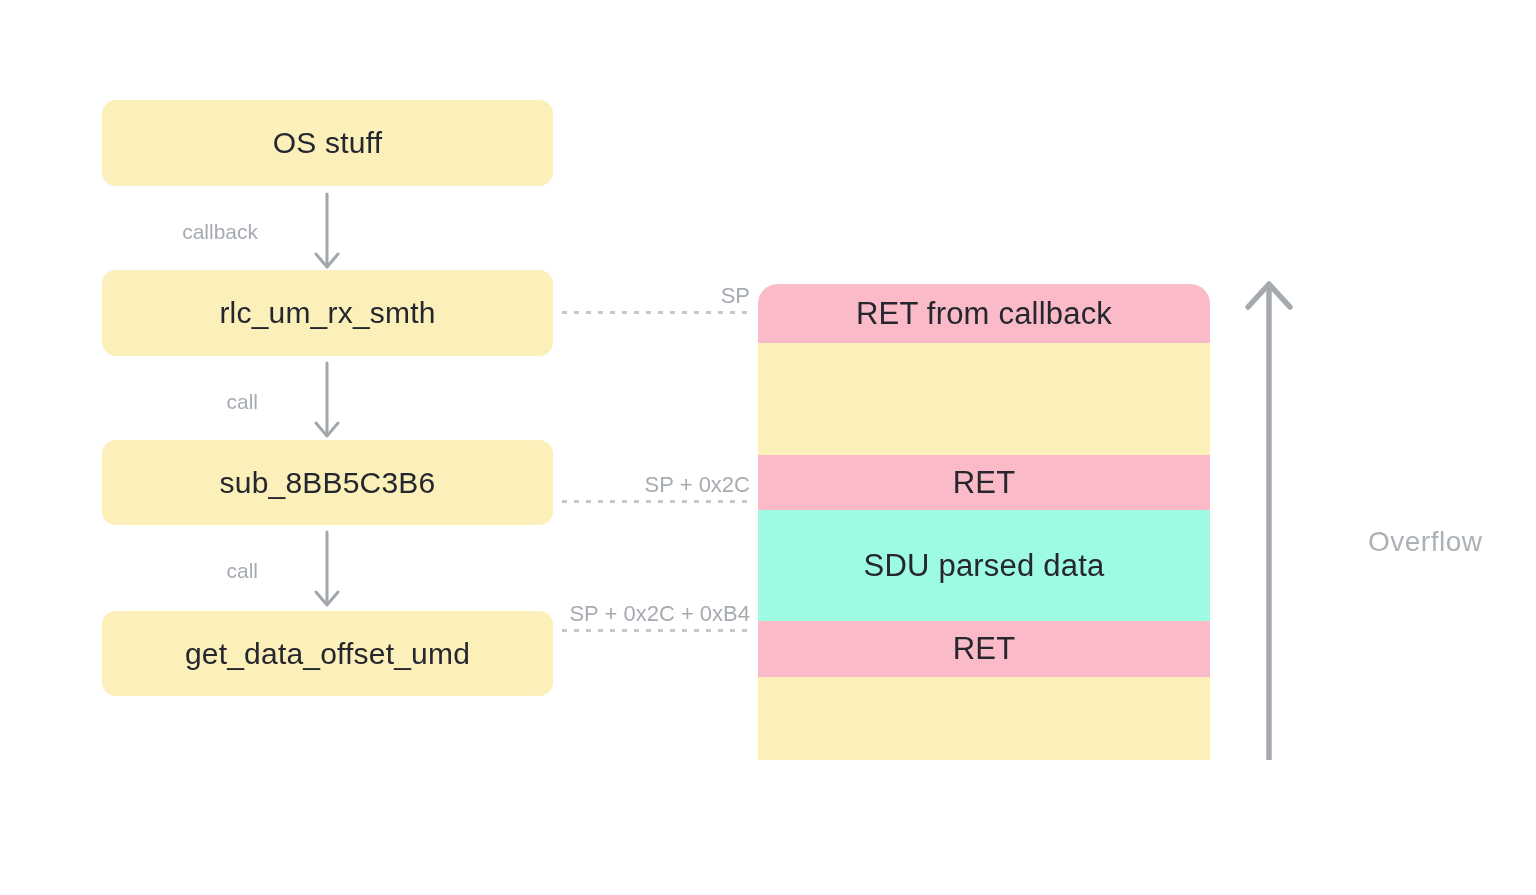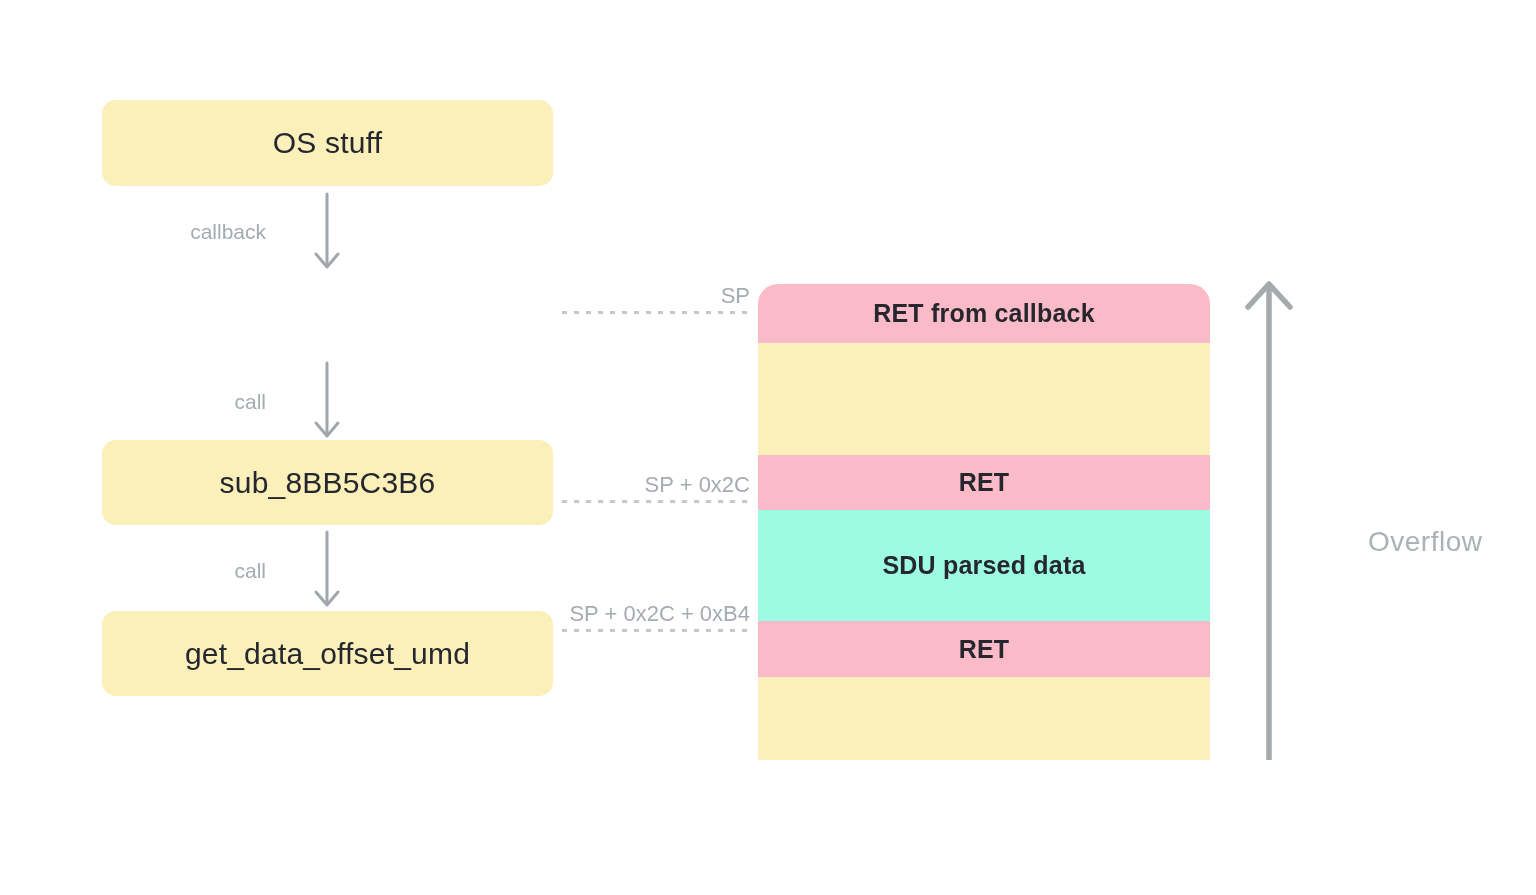--- a/index.html
+++ b/index.html
@@ -36,21 +36,21 @@
     align-items: center;
     justify-content: center;
     color: var(--text_dark);
     font-size: 30px;
     font-weight: 500;
     letter-spacing: 0.2px;
   }
 
   .edge-label {
     position: absolute;
-    left: 118px;
+    left: 110px;
     width: 148px;
     text-align: right;
     color: var(--label_gray);
     font-size: 21px;
     line-height: 26px;
   }
 
   .flow-arrow { position: absolute; left: 313px; width: 28px; height: 78px; }
 
   
@@ -83,22 +83,22 @@
     border-radius: 20px;
     overflow: hidden;
     display: flex;
     flex-direction: column;
   }
   .stack-row {
     display: flex;
     align-items: center;
     justify-content: center;
     color: var(--text_dark);
-    font-size: 25px;
-    font-weight: 700;
+    font-size: 31px;
+    font-weight: 400;
     letter-spacing: 0.2px;
     flex: 0 0 auto;
   }
   .row-ret   { background: var(--pink); }
   .row-frame { background: var(--yellow); }
   .row-data  { background: var(--teal); }
 
   
   .overflow-arrow { position: absolute; left: 1243px; top: 270px; width: 52px; height: 528px; }
   .overflow-label {
@@ -119,20 +119,23 @@
     <span>OS stuff</span>
   </div>
 
   <div class="edge-label" style="top:219px">callback</div>
 
   <svg class="flow-arrow" style="top:192px" viewBox="0 0 28 78">
     <line x1="14" y1="2" x2="14" y2="73" stroke="#A2A7AD" stroke-width="3" stroke-linecap="round"></line>
     <path d="M3 62 L14 75 L25 62" fill="none" stroke="#A2A7AD" stroke-width="3" stroke-linecap="round" stroke-linejoin="round"></path>
   </svg>
 
+  <div class="flow-box" style="top:270px;height:86px">
+    <span>rlc_um_rx_smth</span>
+  </div>
 
   <div class="edge-label" style="top:389px">call</div>
 
   <svg class="flow-arrow" style="top:361px" viewBox="0 0 28 78">
     <line x1="14" y1="2" x2="14" y2="73" stroke="#A2A7AD" stroke-width="3" stroke-linecap="round"></line>
     <path d="M3 62 L14 75 L25 62" fill="none" stroke="#A2A7AD" stroke-width="3" stroke-linecap="round" stroke-linejoin="round"></path>
   </svg>
 
   <div class="flow-box" style="top:440px;height:85px">
     <span>sub_8BB5C3B6</span>

